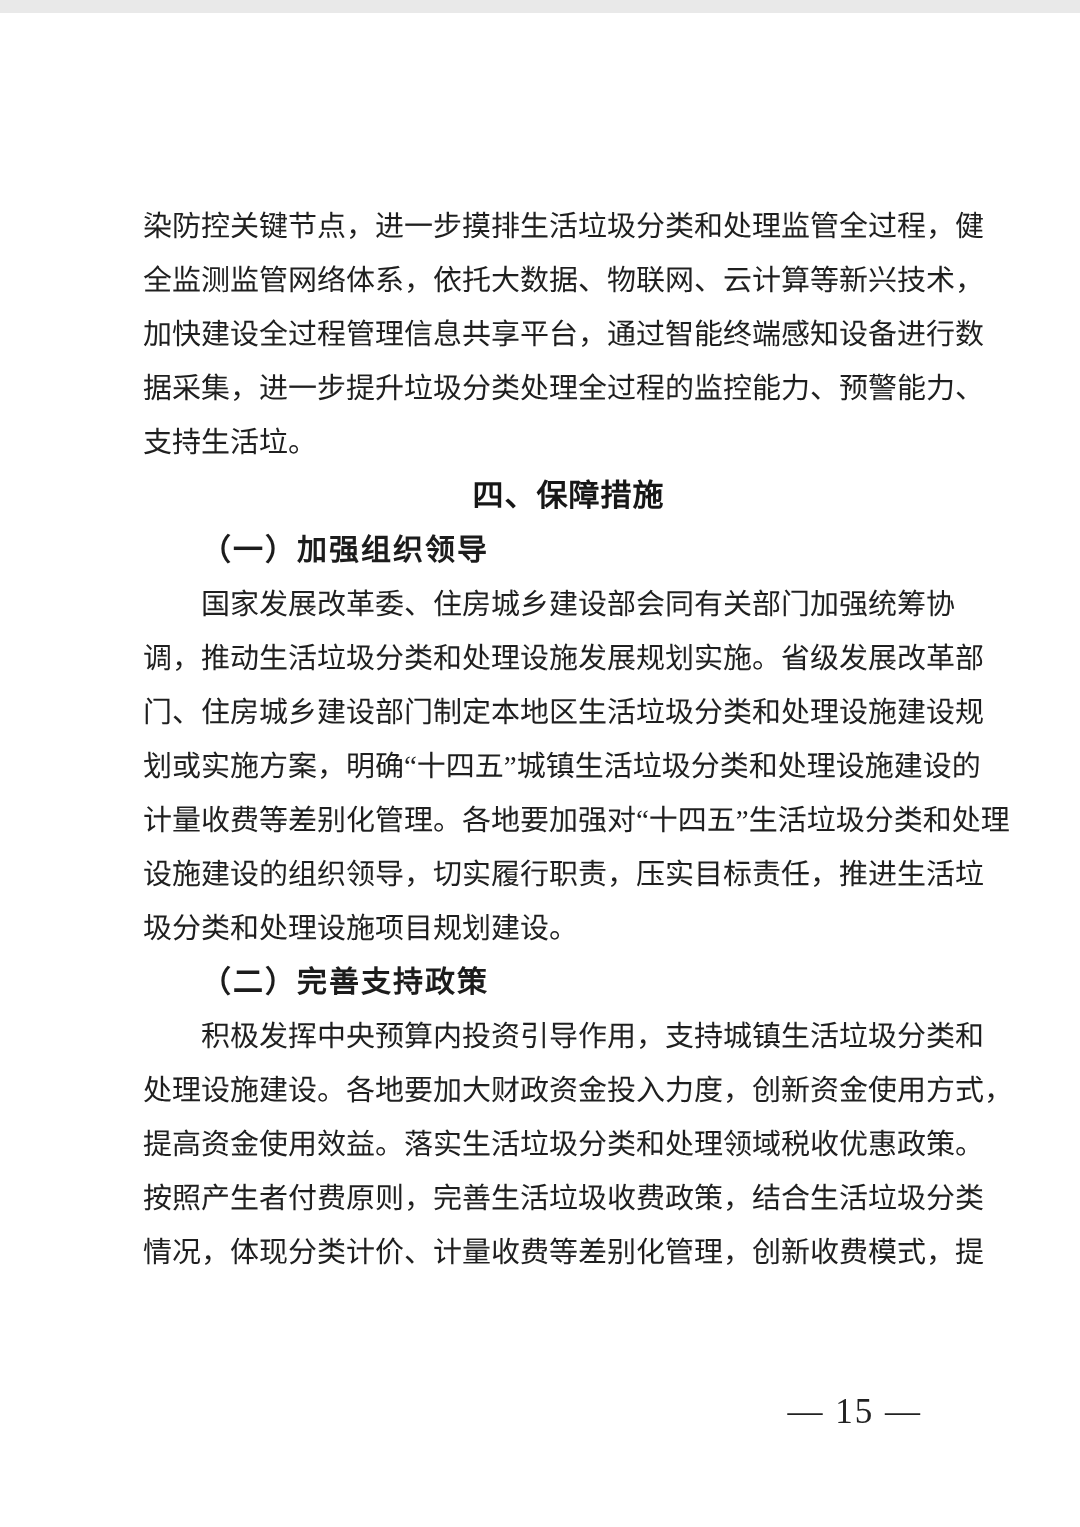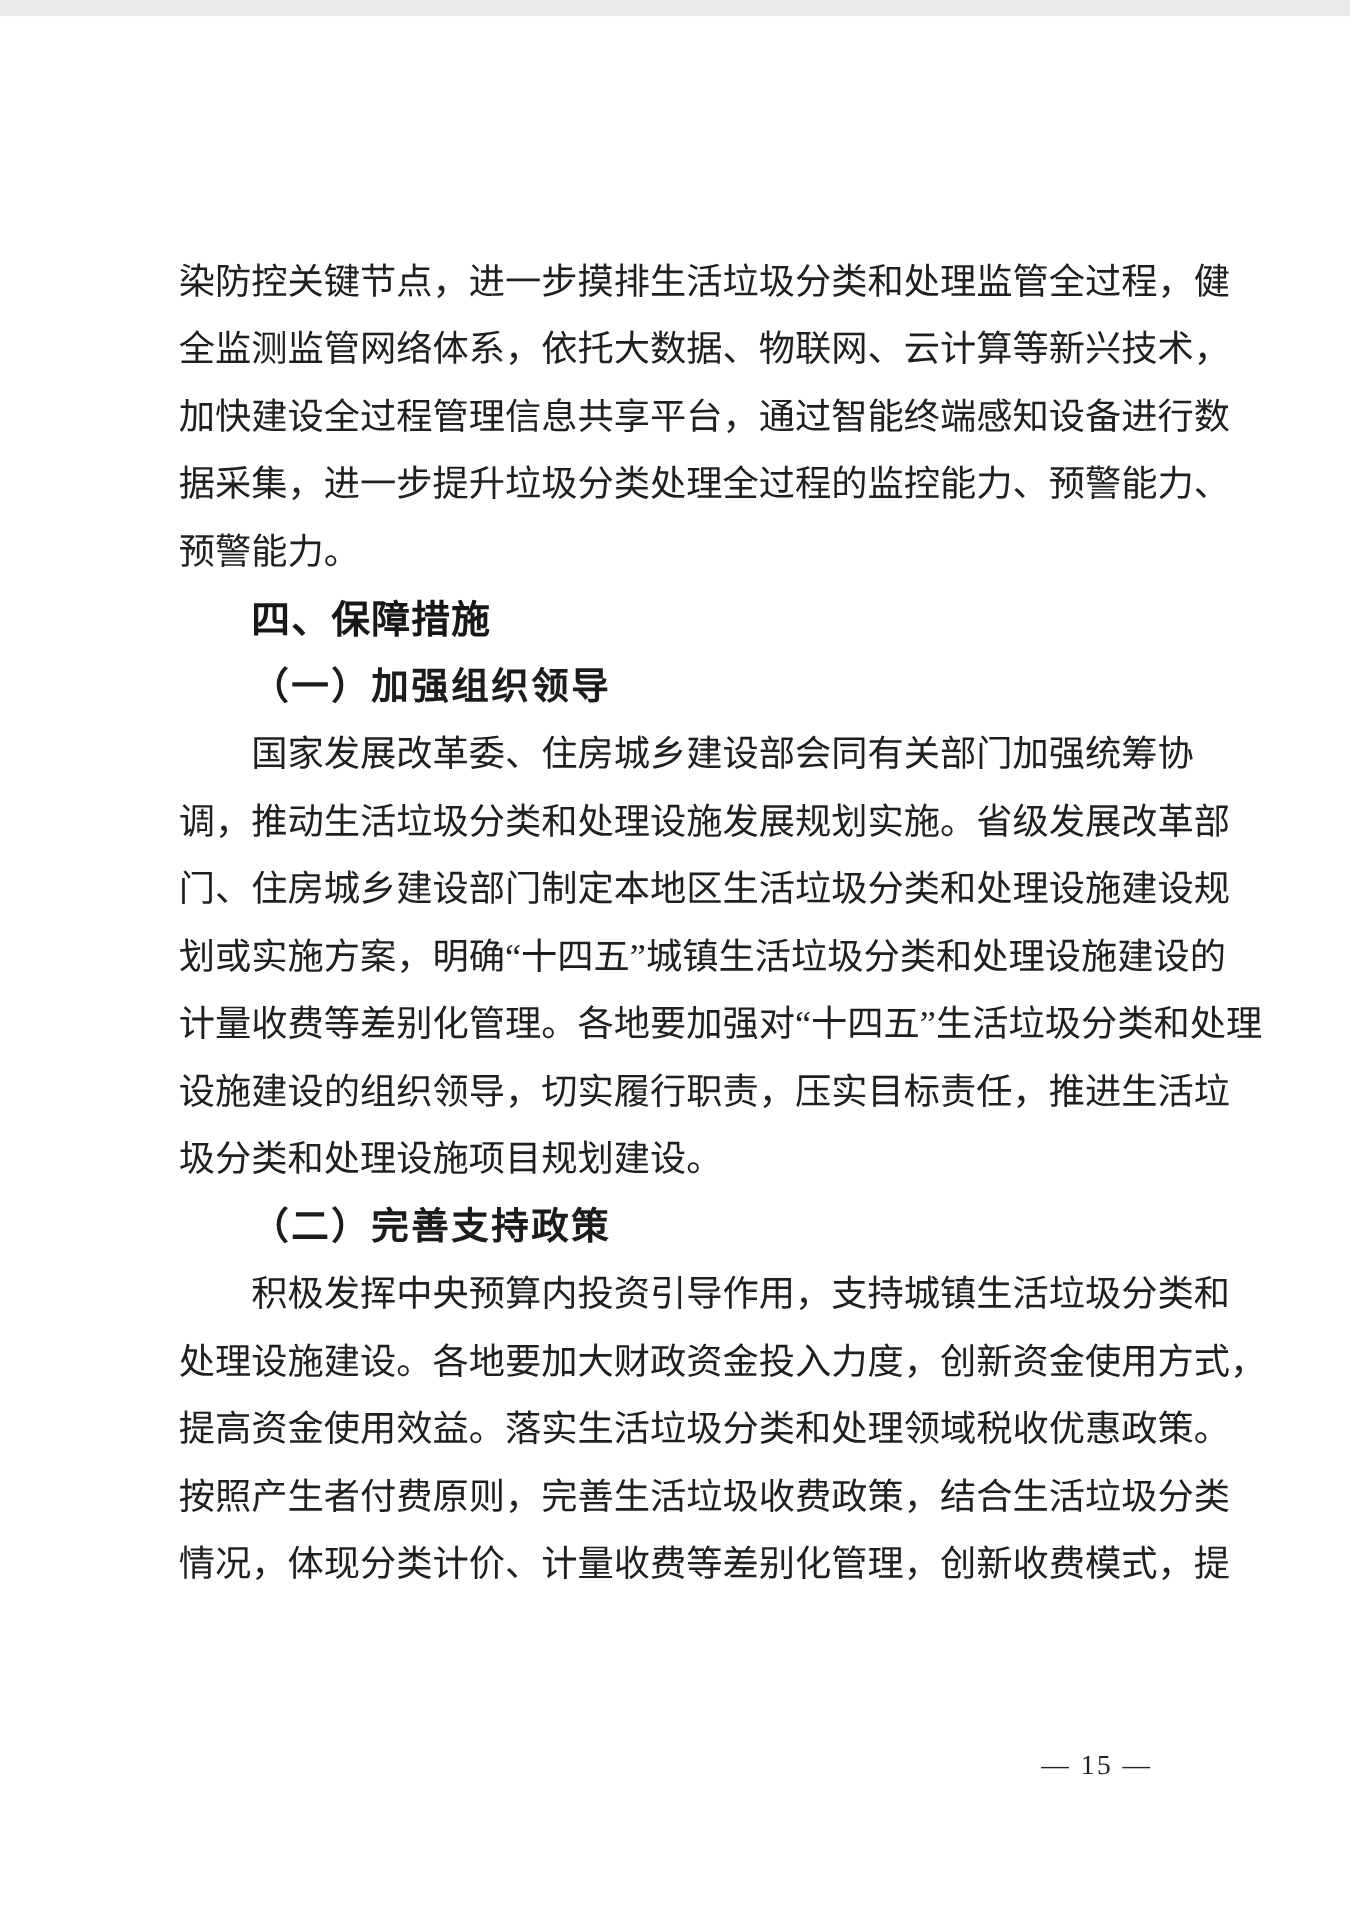--- a/index.html
+++ b/index.html
@@ -48,57 +48,58 @@
   .section-heading {
     height: 54px;
     line-height: 54px;
     padding-left: 58px;
     font-size: 31px;
     font-family: "Liberation Sans", "DejaVu Sans", sans-serif;
     font-weight: 700;
     color: #171717;
     margin: 0;
     letter-spacing: 1px;
+    text-align: center;
   }
   
   .sub-heading {
     height: 54px;
     line-height: 54px;
     padding-left: 58px;
     font-size: 30px;
     font-family: Liberation Serif, serif;
     font-weight: 700;
     color: #1c1c1c;
     margin: 0;
     letter-spacing: 2px;
   }
   .page-number {
     position: absolute;
     top: 1372px;
     right: 158px;
     height: 54px;
     line-height: 54px;
-    font-size: 22px;
+    font-size: 35px;
     font-family: "Liberation Serif", "DejaVu Serif", serif;
     color: #222222;
     letter-spacing: 2px;
   }
 </style>
 </head>
 <body>
 
 <div class="page">
   <div class="content">
 
     <div class="para">
       <div class="line">染防控关键节点，进一步摸排生活垃圾分类和处理监管全过程，健</div>
       <div class="line">全监测监管网络体系，依托大数据、物联网、云计算等新兴技术，</div>
       <div class="line">加快建设全过程管理信息共享平台，通过智能终端感知设备进行数</div>
       <div class="line">据采集，进一步提升垃圾分类处理全过程的监控能力、预警能力、</div>
-      <div class="line para-end">预警能力。</div>
+      <div class="line para-end">支持生活垃。</div>
     </div>
 
     <h2 class="section-heading">四、保障措施</h2>
 
     <h3 class="sub-heading">（一）加强组织领导</h3>
 
     <div class="para">
       <div class="line indent">国家发展改革委、住房城乡建设部会同有关部门加强统筹协</div>
       <div class="line">调，推动生活垃圾分类和处理设施发展规划实施。省级发展改革部</div>
       <div class="line">门、住房城乡建设部门制定本地区生活垃圾分类和处理设施建设规</div>

